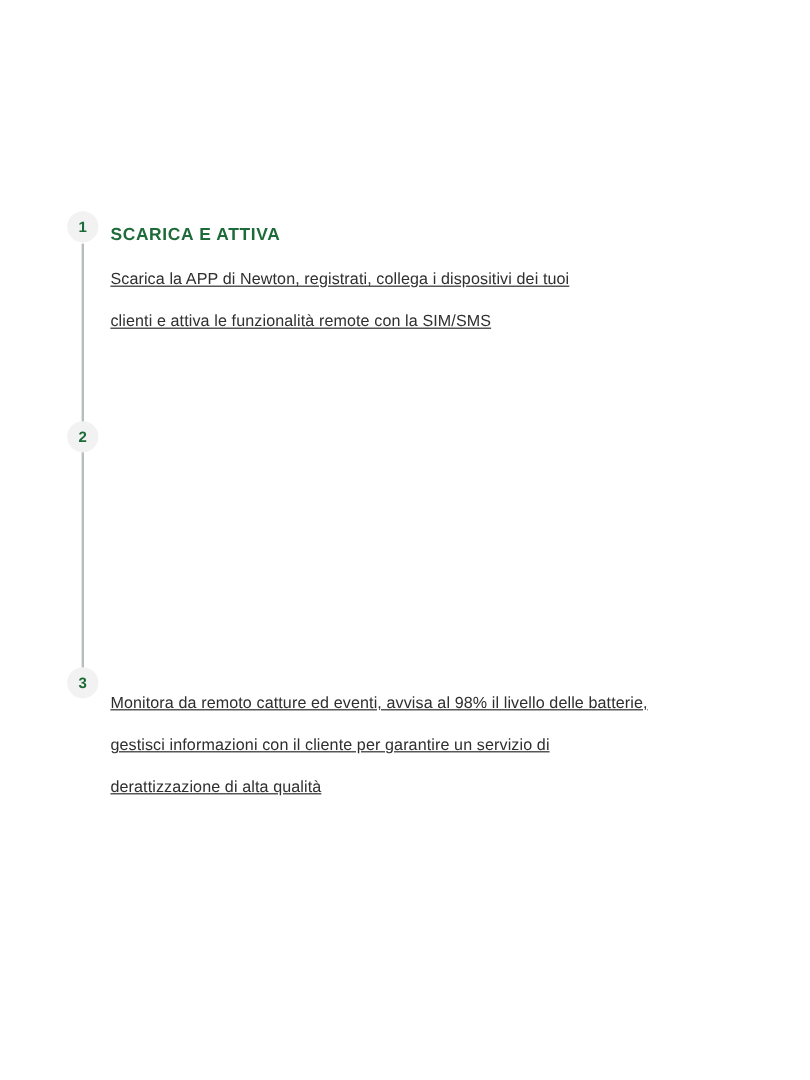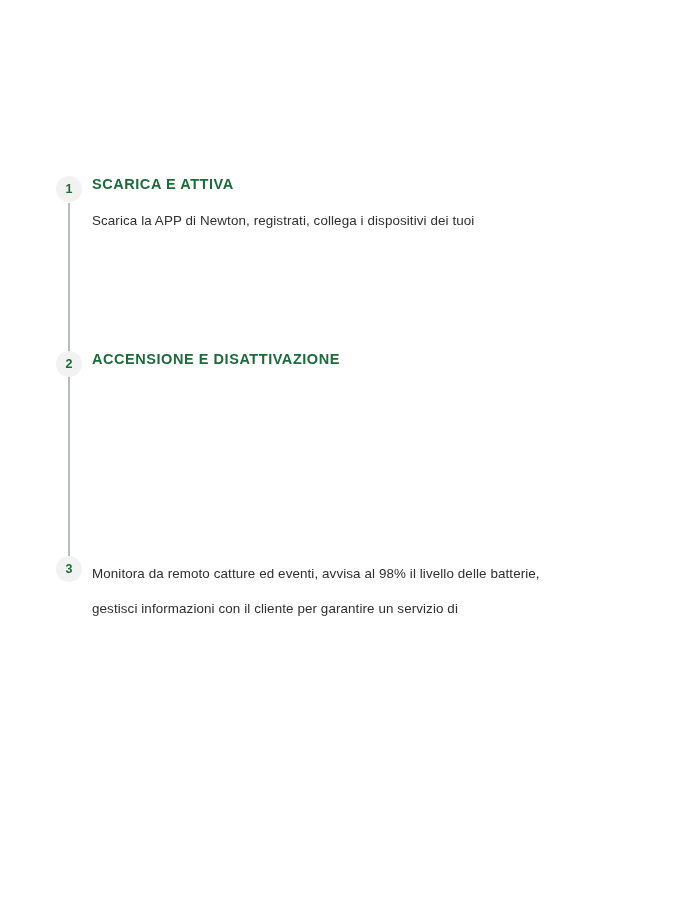--- a/index.html
+++ b/index.html
@@ -68,21 +68,21 @@
     font-size: 12.5px;
     font-weight: 700;
     color: #1d6b38;
     line-height: 1;
     letter-spacing: 0.2px;
   }
 
   .step-body {
     position: absolute;
     left: 92px;
-    top: 0;
+    top: 12px;
     width: 572px;
   }
 
   .step-title {
     font-family: "Liberation Sans", sans-serif;
     font-size: 14.5px;
     font-weight: 700;
     color: #1d6b38;
     letter-spacing: 0.55px;
     line-height: 1.2;
@@ -92,20 +92,21 @@
   }
 
   .step-desc {
     font-family: "Liberation Sans", sans-serif;
     font-size: 13.4px;
     font-weight: 400;
     color: #2f2f2f;
     line-height: 35px;
     letter-spacing: 0.1px;
     margin: 0;
+    text-decoration: underline;
   }
 
   .desc-line {
     display: block;
     white-space: nowrap;
   }
 </style>
 </head>
 <body>
 
@@ -116,41 +117,42 @@
     <div class="connector"></div>
 
     <div class="step step-1">
       <div class="badge">
         <span class="badge-num">1</span>
       </div>
       <div class="step-body">
         <h3 class="step-title">SCARICA E ATTIVA</h3>
         <p class="step-desc">
           <span class="desc-line">Scarica la APP di Newton, registrati, collega i dispositivi dei tuoi</span>
+          <span class="desc-line">clienti e attiva le funzionalità remote con la SIM/SMS</span>
         </p>
       </div>
     </div>
 
     <div class="step step-2">
       <div class="badge">
         <span class="badge-num">2</span>
       </div>
       <div class="step-body">
-        <h3 class="step-title">ACCENSIONE E DISATTIVAZIONE</h3>
         <p class="step-desc">
         </p>
       </div>
     </div>
 
     <div class="step step-3">
       <div class="badge">
         <span class="badge-num">3</span>
       </div>
       <div class="step-body">
         <p class="step-desc">
           <span class="desc-line">Monitora da remoto catture ed eventi, avvisa al 98% il livello delle batterie,</span>
           <span class="desc-line">gestisci informazioni con il cliente per garantire un servizio di</span>
+          <span class="desc-line">derattizzazione di alta qualità</span>
         </p>
       </div>
     </div>
 
   </div>
 </div>
 
 </body></html>

